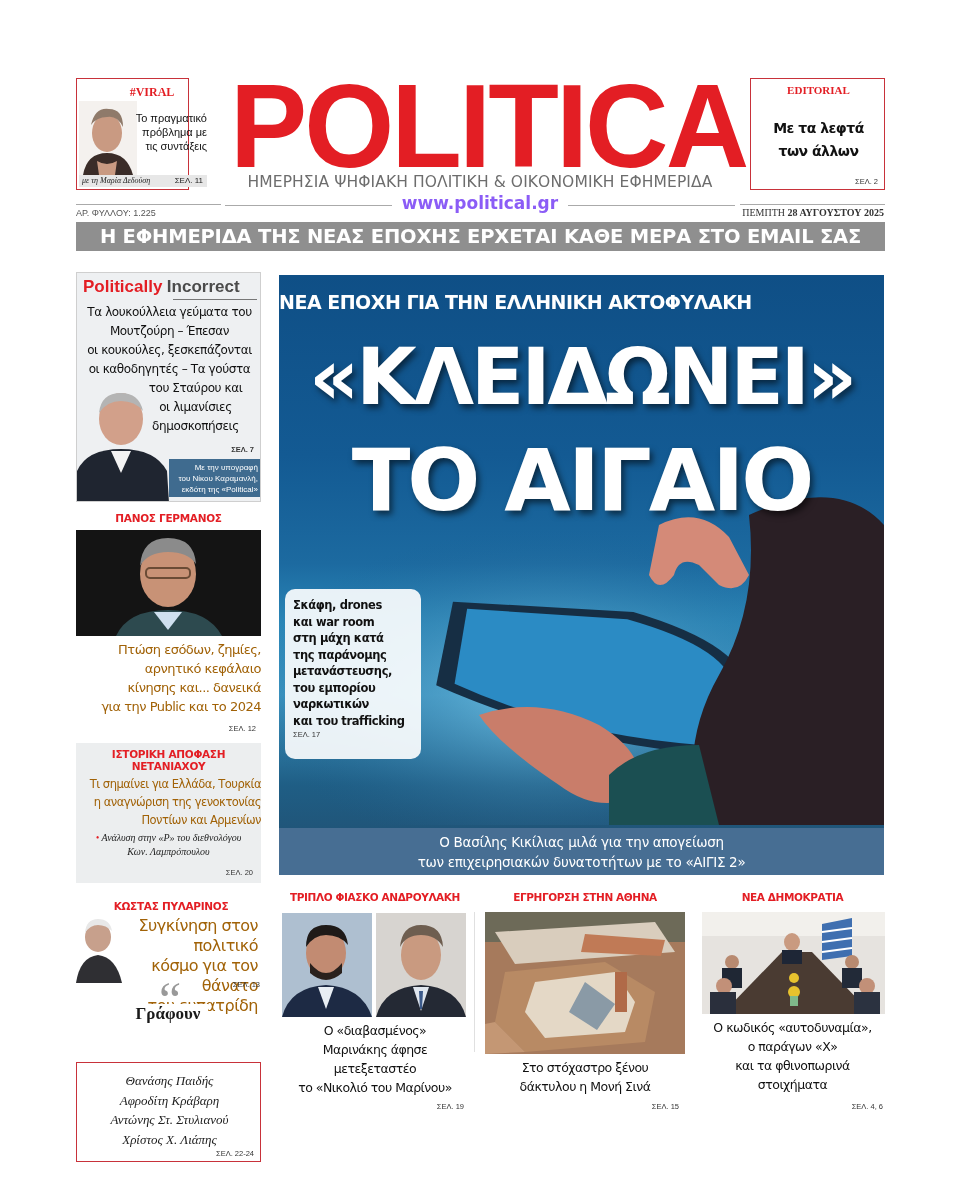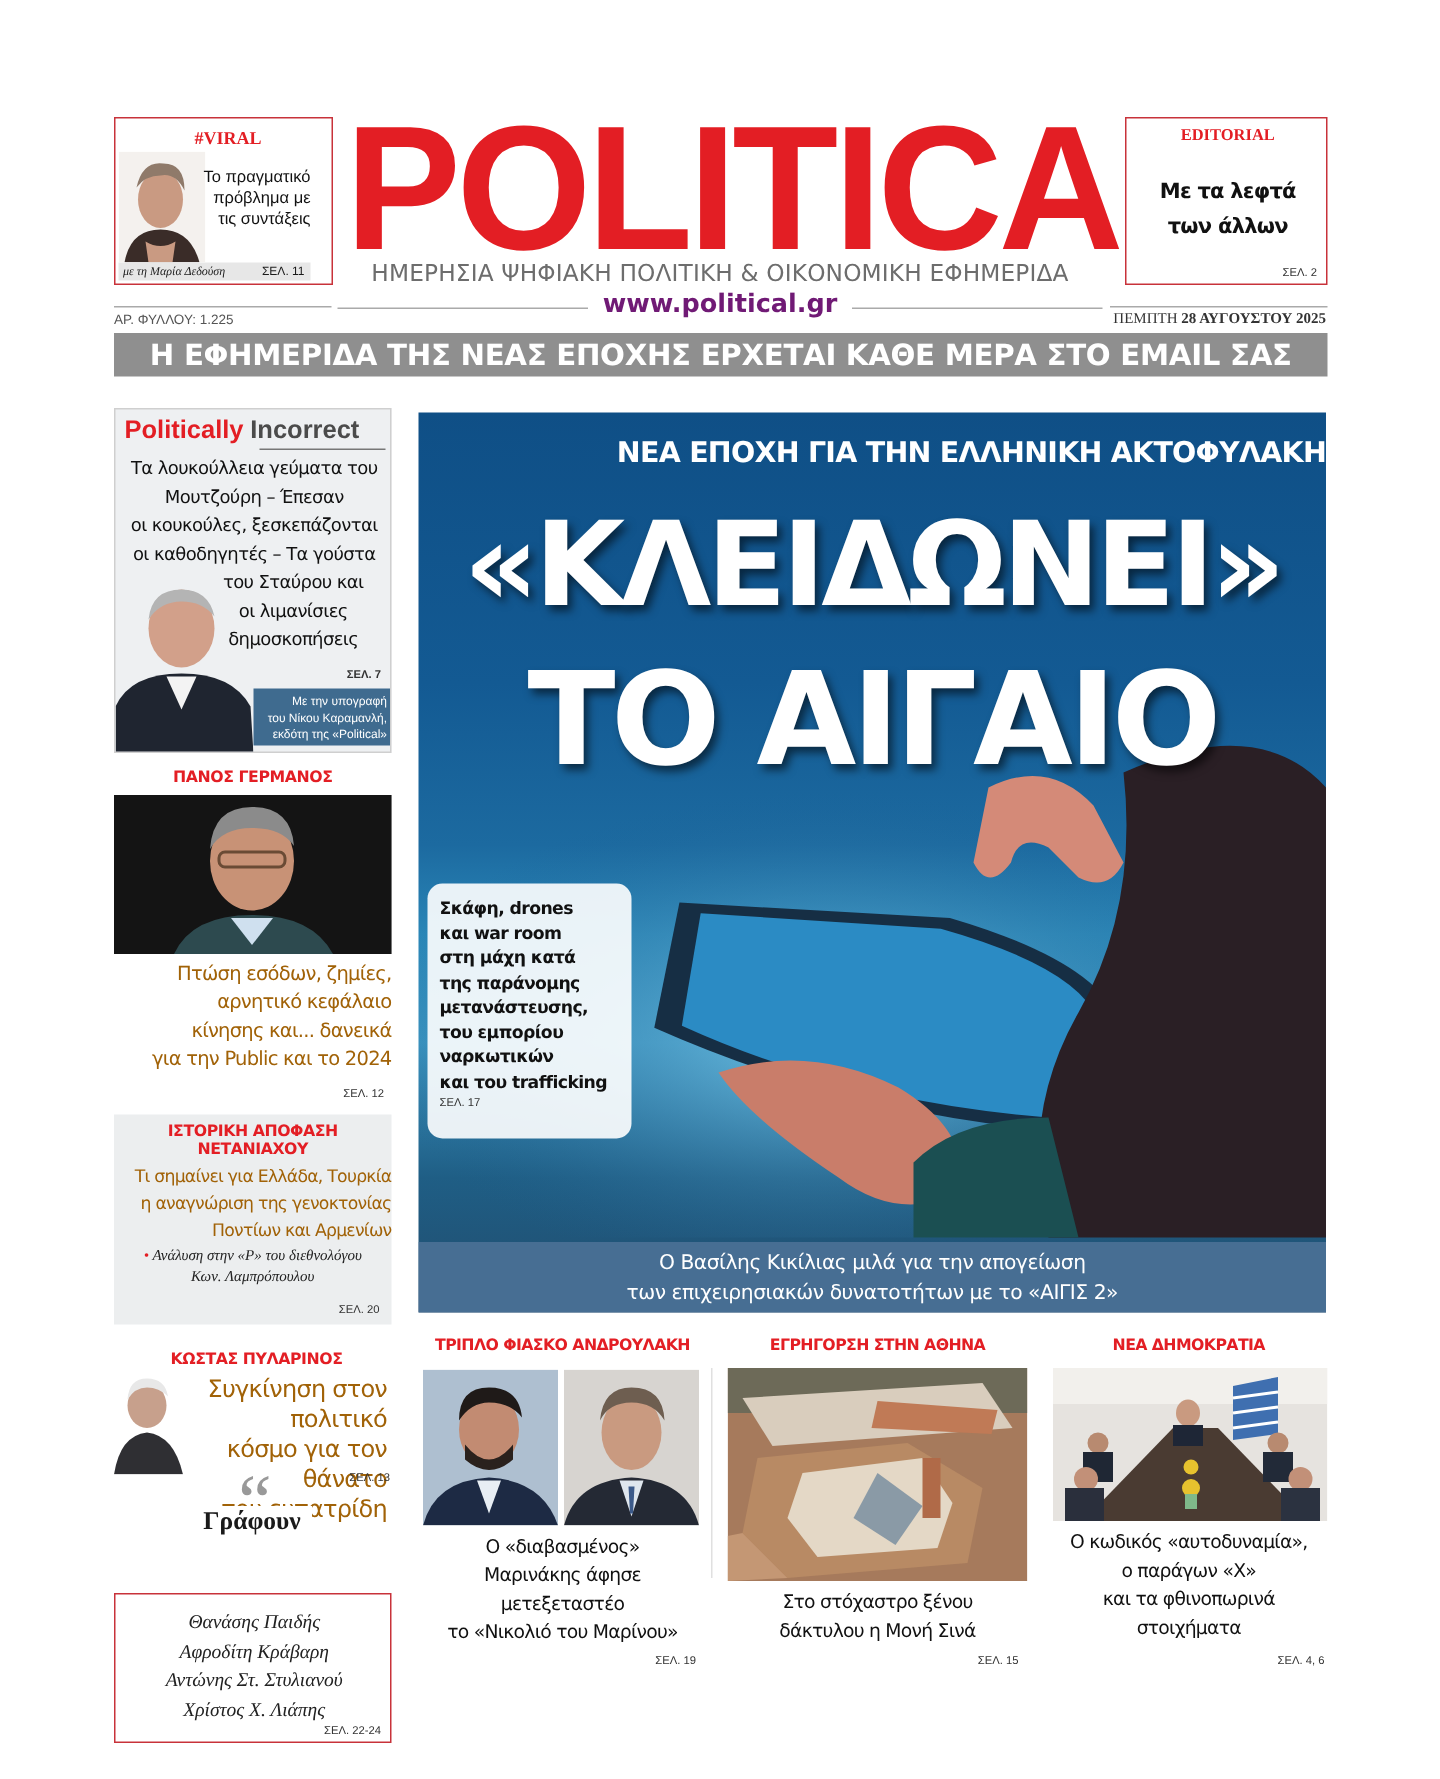--- a/index.html
+++ b/index.html
@@ -10,21 +10,21 @@
   
   .topbox { border: 1.5px solid #c8323a; background: #fff; }
   .viral-title { font-family: "Liberation Serif", serif; font-weight: bold; font-size: 12px; color: #e31e24; text-align: center; }
   .viral-head { font-family: "Liberation Sans", sans-serif; font-size: 11px; line-height: 14px; text-align: right; color: #111; }
   .viral-foot { background: #e7e7e7; font-size: 8px; }
   .editorial-label { font-family: "Liberation Serif", serif; font-weight: bold; font-size: 11px; color: #e31e24; text-align: center; }
   .editorial-head { font-family: "DejaVu Sans", sans-serif; font-weight: bold; font-size: 14px; line-height: 23px; text-align: center; color: #111; letter-spacing: -0.5px;}
 
   .logo { font-family: "Liberation Sans", sans-serif; font-weight: 900; font-size: 118px; color: #e31e24; letter-spacing: -3px; line-height: 100px; text-align: center; transform: scaleX(0.98); font-weight: bold;}
   .tagline { font-family: "DejaVu Sans", sans-serif; font-size: 15.5px; color: #6d6d6d; text-align: center; letter-spacing: 0.1px; }
-  .website { font-family: "DejaVu Sans", sans-serif; font-weight: bold; font-size: 17px; color: #701a75; text-align: center; background: #fff; padding: 0 10px; }
+  .website { font-family: "DejaVu Sans", sans-serif; font-weight: bold; font-size: 17px; color: #8b5cf6; text-align: center; background: #fff; padding: 0 10px; }
   .rule { background: #aaa; height: 1px; }
 
   .issue { font-size: 9px; color: #555; }
   .date { font-family: "Liberation Serif", serif; font-size: 10px; color: #333; text-align: right; }
   .banner { background: #8f8f8f; color: #fff; font-family: "DejaVu Sans", sans-serif; font-weight: bold; font-size: 19.5px; text-align: center; line-height: 29px; letter-spacing: -0.2px; transform-origin: left; }
 
   
   .pi-box { border: 1px solid #cfcfcf; background: #eef0f2; }
   .pi-title-a { font-weight: bold; font-size: 17px; color: #e31e24; }
   .pi-title-b { font-weight: bold; font-size: 17px; color: #4b4b4b; }
@@ -32,34 +32,34 @@
   .sig-bar { background: #3f6b8f; color: #fff; font-size: 8px; text-align: right; line-height: 11px; }
   .kicker { font-family: "DejaVu Sans", sans-serif; font-weight: bold; font-size: 10.5px; color: #e31e24; text-align: center; letter-spacing: -0.3px; }
   .col-head { font-family: "DejaVu Sans", sans-serif; font-size: 13px; line-height: 19px; text-align: right; color: #a16207; letter-spacing: -0.5px; }
   .page-ref { font-size: 7.5px; color: #333; text-align: right; }
   .gray-box { background: #eceeef; }
   .serif-it { font-family: "Liberation Serif", serif; font-style: italic; }
   .grafoun-box { border: 1.5px solid #c8323a; }
 
   
   .hero { overflow: hidden; background: linear-gradient(180deg, #0f4f86 0%, #135a93 30%, #1c6aa0 48%, #2a86b7 58%, #3a93c0 70%, #1f5e85 85%, #214c6d 100%); }
-  .hero-kicker { font-family: "DejaVu Sans", sans-serif; font-weight: bold; font-size: 19px; color: #fff; text-align: right; letter-spacing: -0.5px; }
+  .hero-kicker { font-family: "DejaVu Sans", sans-serif; font-weight: bold; font-size: 19px; color: #fff; text-align: left; letter-spacing: -0.5px; }
   .hero-title { font-family: "DejaVu Sans", sans-serif; font-weight: bold; color: #fff; text-align: center; text-shadow: 3px 4px 6px rgba(0,0,0,0.55); letter-spacing: -3px; }
   .hero-side { background: rgba(255,255,255,0.9); border-radius: 10px; }
   .hero-side-text { font-family: "DejaVu Sans", sans-serif; font-weight: bold; font-size: 11.5px; line-height: 16.5px; color: #111; letter-spacing: -0.4px; }
   .hero-caption { background: #476e93; color: #fff; font-family: "DejaVu Sans", sans-serif; font-size: 13.5px; line-height: 20px; text-align: center; letter-spacing: -0.3px; }
 
   .photo { overflow: hidden; }
   .story-kicker { font-family: "DejaVu Sans", sans-serif; font-weight: bold; font-size: 10.5px; color: #e31e24; text-align: center; letter-spacing: -0.4px; }
   .story-head { font-family: "DejaVu Sans", sans-serif; font-size: 12.5px; line-height: 19px; text-align: center; color: #111; letter-spacing: -0.5px; }
 </style>
 </head>
 <body>
 
-<div class="abs topbox" style="left:76px; top:78px; width:146px; height:112px;padding-left:20px;">
+<div class="abs topbox" style="left:76px; top:78px; width:113px; height:112px;padding-left:20px;">
   <div class="abs viral-title" style="left:40px; top:6px; width:70px;">#VIRAL</div>
   <div class="abs" style="left:2px; top:22px; width:58px; height:74px; overflow:hidden;">
     <svg width="58" height="74" viewBox="0 0 58 74">
       <rect width="58" height="74" fill="#f4f1ee"></rect>
       <ellipse cx="28" cy="32" rx="15" ry="19" fill="#c99a82"></ellipse>
       <path d="M12 24 Q16 6 30 8 Q44 8 44 26 Q38 14 28 16 Q18 16 12 24Z" fill="#8f7a6a"></path>
       <path d="M4 74 Q8 52 28 52 Q48 52 54 74Z" fill="#3a2c28"></path>
       <path d="M18 60 Q28 66 38 60 L36 74 L20 74Z" fill="#c99a82"></path>
     </svg>
   </div>

